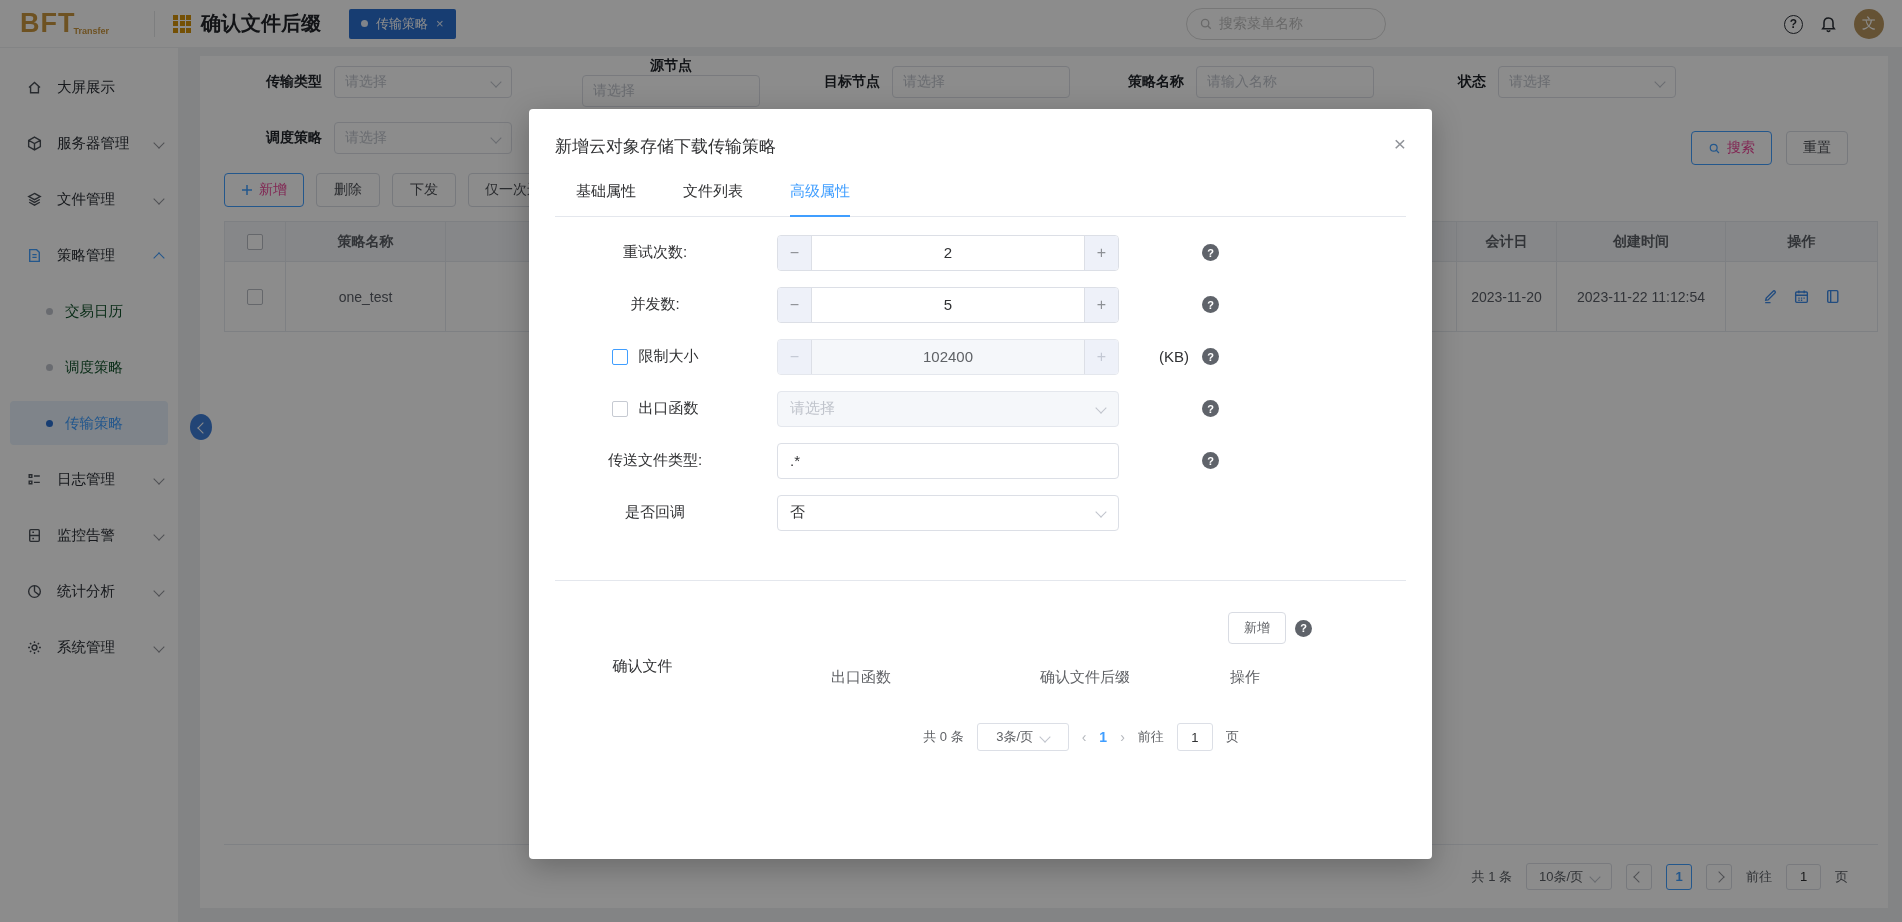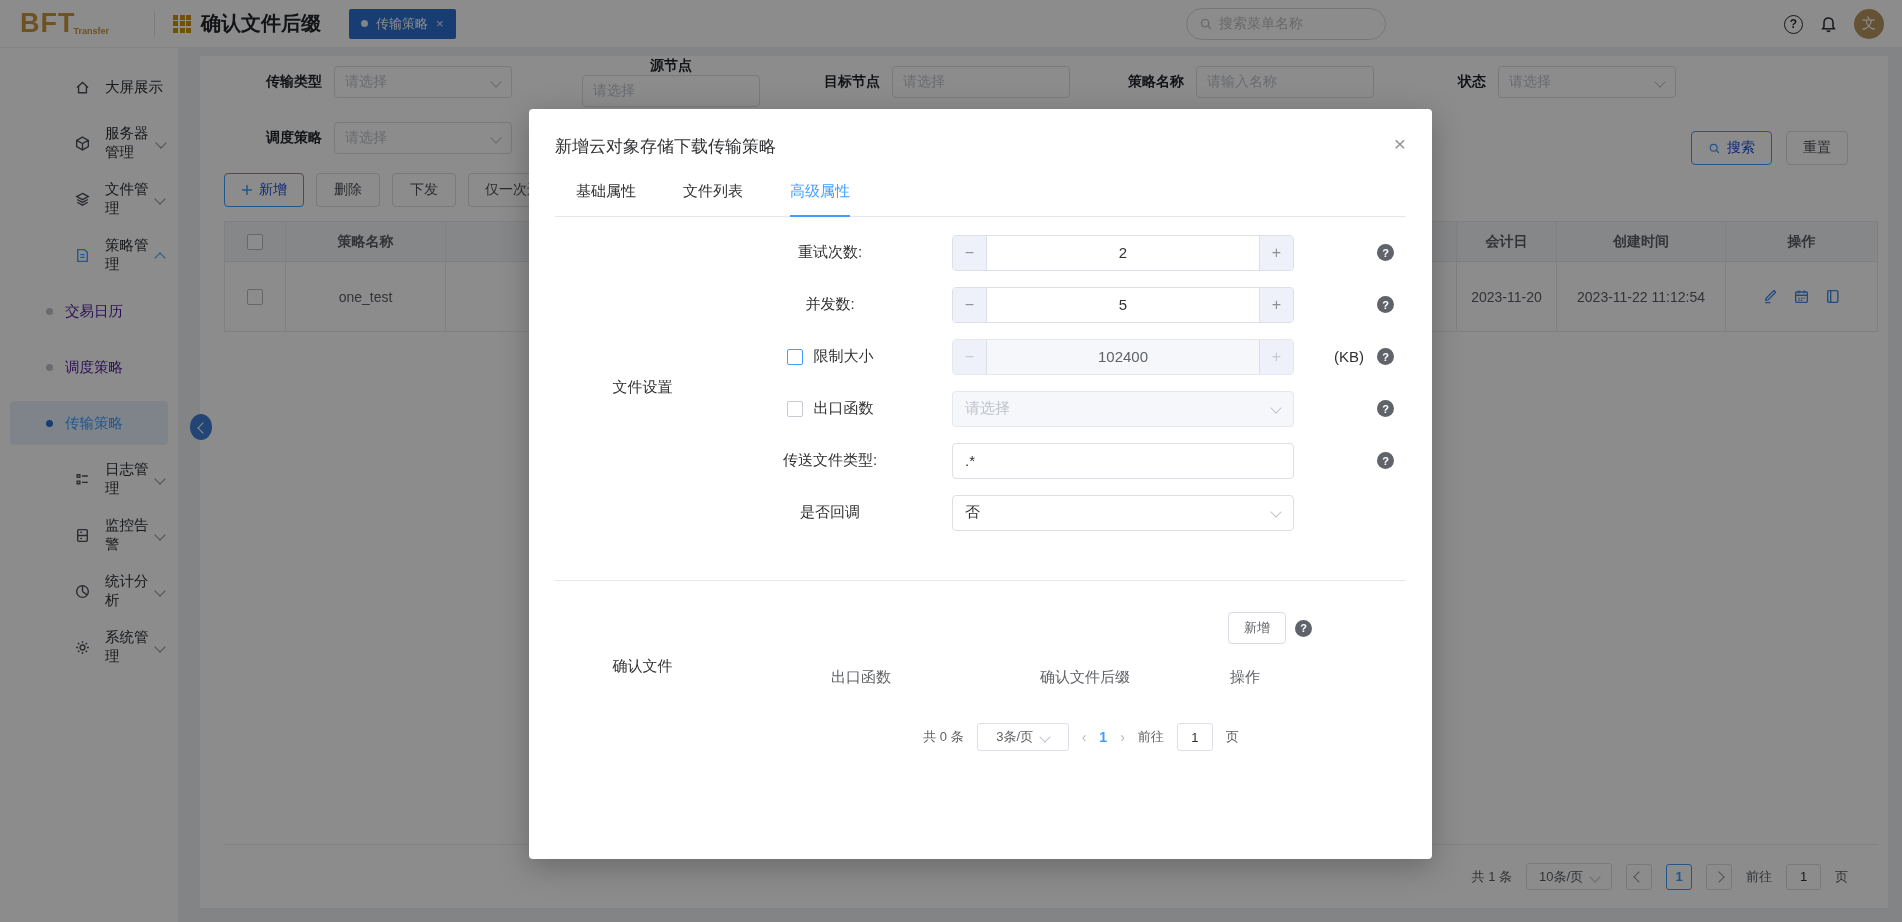--- a/index.html
+++ b/index.html
@@ -19,26 +19,26 @@
   .top-tab .dot { width:7px; height:7px; border-radius:50%; background:#fff; opacity:.9; }
   .top-tab .tab-close { font-size:13px; opacity:.85; }
   .top-search { position:absolute; left:1186px; top:8px; width:200px; height:32px; border:1px solid #d9d9d9; border-radius:16px; display:flex; align-items:center; padding:0 12px; color:#bfbfbf; gap:6px; background:#fff; }
   .top-search svg { stroke:#bfbfbf; }
   .top-actions { position:absolute; right:18px; top:0; height:48px; display:flex; align-items:center; gap:16px; }
   .help-ring { width:19px; height:19px; border:1.6px solid #2b2f36; border-radius:50%; font-size:12px; font-weight:700; color:#2b2f36; display:flex; align-items:center; justify-content:center; cursor:pointer; }
   .avatar { width:30px; height:30px; border-radius:50%; background:#b9965f; color:#fff; font-size:14px; display:flex; align-items:center; justify-content:center; cursor:pointer; }
 
   
   .sidebar { position:absolute; top:48px; left:0; bottom:0; width:178px; background:#fff; padding-top:11px; }
-  .side-row { height:56px; display:flex; align-items:center; padding:0 14px 0 26px; cursor:pointer; position:relative; color:#2b2f36; font-weight:500; font-size:14.5px;margin-left:48px; }
+  .side-row { height:56px; display:flex; align-items:center; padding:0 14px 0 26px; cursor:pointer; position:relative; color:#2b2f36; font-weight:500; font-size:14.5px; }
   .side-row svg { width:17px; height:17px; stroke:#4a4f57; fill:none; stroke-width:1.3; margin-right:14px; flex:0 0 auto; }
   .side-row.blue-ic svg { stroke:#409eff; }
   .side-row .chev { margin-left:auto; color:#909399; }
   .side-row .chev.blue { color:#409eff; }
-  .side-child { height:56px; display:flex; align-items:center; padding-left:46px; cursor:pointer; font-size:14.5px; color:#4c1d95; position:relative; }
+  .side-child { height:56px; display:flex; align-items:center; padding-left:46px; cursor:pointer; font-size:14.5px; color:#14532d; position:relative; }
   .side-child .cdot { width:7px; height:7px; border-radius:50%; background:#c0c4cc; margin-right:12px; }
   .side-child.active { color:#409eff; font-weight:500; }
   .side-child.active .hl { position:absolute; left:10px; right:10px; top:6px; bottom:6px; background:#e7f1fc; border-radius:4px; z-index:0; }
   .side-child.active .cdot { background:#2a6fd0; }
   .side-child span, .side-child .cdot { position:relative; z-index:1; }
   .chev { width:9px; height:9px; display:inline-block; position:relative; }
   .chev::before { content:""; position:absolute; left:0; top:0; width:7px; height:7px; border-right:1.4px solid currentColor; border-bottom:1.4px solid currentColor; transform:rotate(45deg); }
   .chev.up::before { transform:rotate(-135deg); top:3px; }
   .collapse-handle { position:absolute; left:190px; top:414px; width:22px; height:26px; background:#3f7fd8; border-radius:50%; color:#fff; display:flex; align-items:center; justify-content:center; z-index:5; cursor:pointer; }
   .collapse-handle .chev::before { transform:rotate(135deg); left:2px; top:1px; border-color:#fff; }
@@ -48,21 +48,21 @@
   .filters { position:relative; padding:10px 0 0 34px; }
   .f-row { display:flex; align-items:center; height:32px; margin-bottom:24px; }
   .f-item { display:flex; align-items:center; }
   .f-label { font-weight:700; color:#1f2329; text-align:right; margin-right:12px; }
   .w88{width:88px;} .w54{width:54px;} .w72{width:72px;} .w36{width:36px;}
   .f-ctl { width:178px; height:32px; border:1px solid #dcdfe6; border-radius:4px; display:flex; align-items:center; padding:0 10px; color:#c0c4cc; background:#fff; cursor:pointer; }
   .f-ctl .chev { margin-left:auto; color:#c0c4cc; }
   .ml70{margin-left:70px;flex-direction:column;} .ml48{margin-left:48px;} .ml42{margin-left:42px;} .ml76{margin-left:76px;}
   .f-buttons { position:absolute; right:40px; top:75px; display:flex; gap:14px; }
   .btn { height:34px; border-radius:4px; display:inline-flex; align-items:center; justify-content:center; padding:0 16px; font-size:14px; cursor:pointer; background:#fff; border:1px solid #d9dce3; color:#4e5157; }
-  .btn.blue-outline { border-color:#409eff; color:#1d4ed8; }
+  .btn.blue-outline { border-color:#409eff; color:#ec4899; }
   .btn.primary { background:#409eff; border-color:#409eff; color:#fff; }
   .btn svg { margin-right:6px; }
 
   .toolbar { display:flex; gap:12px; padding-left:24px; margin-top:-5px; }
   .toolbar .btn { min-width:64px; }
 
   .tablewrap { margin:14px 10px 0 24px; width:1654px; border:1px solid #e6e9ee; border-bottom:none; }
   .t-row { display:flex; border-bottom:1px solid #e6e9ee; }
   .t-head { background:#f4f6f9; height:40px; font-weight:700; color:#5c6066; }
   .t-body { height:70px; color:#5a5e66; }
@@ -394,21 +394,20 @@
   <div class="m-title">新增云对象存储下载传输策略</div>
   <span class="m-close">×</span>
 
   <div class="m-tabs">
     <div class="m-tab">基础属性</div>
     <div class="m-tab">文件列表</div>
     <div class="m-tab active">高级属性</div>
   </div>
 
   <div class="form-section">
-    <div class="group-gutter">文件设置</div>
     <div class="rows">
       <div class="form-row">
         <div class="row-label">重试次数:</div>
         <div class="control stepper">
           <span class="step-btn left">−</span>
           <span class="step-value">2</span>
           <span class="step-btn right">+</span>
         </div>
         <span class="qmark">?</span>
       </div>

